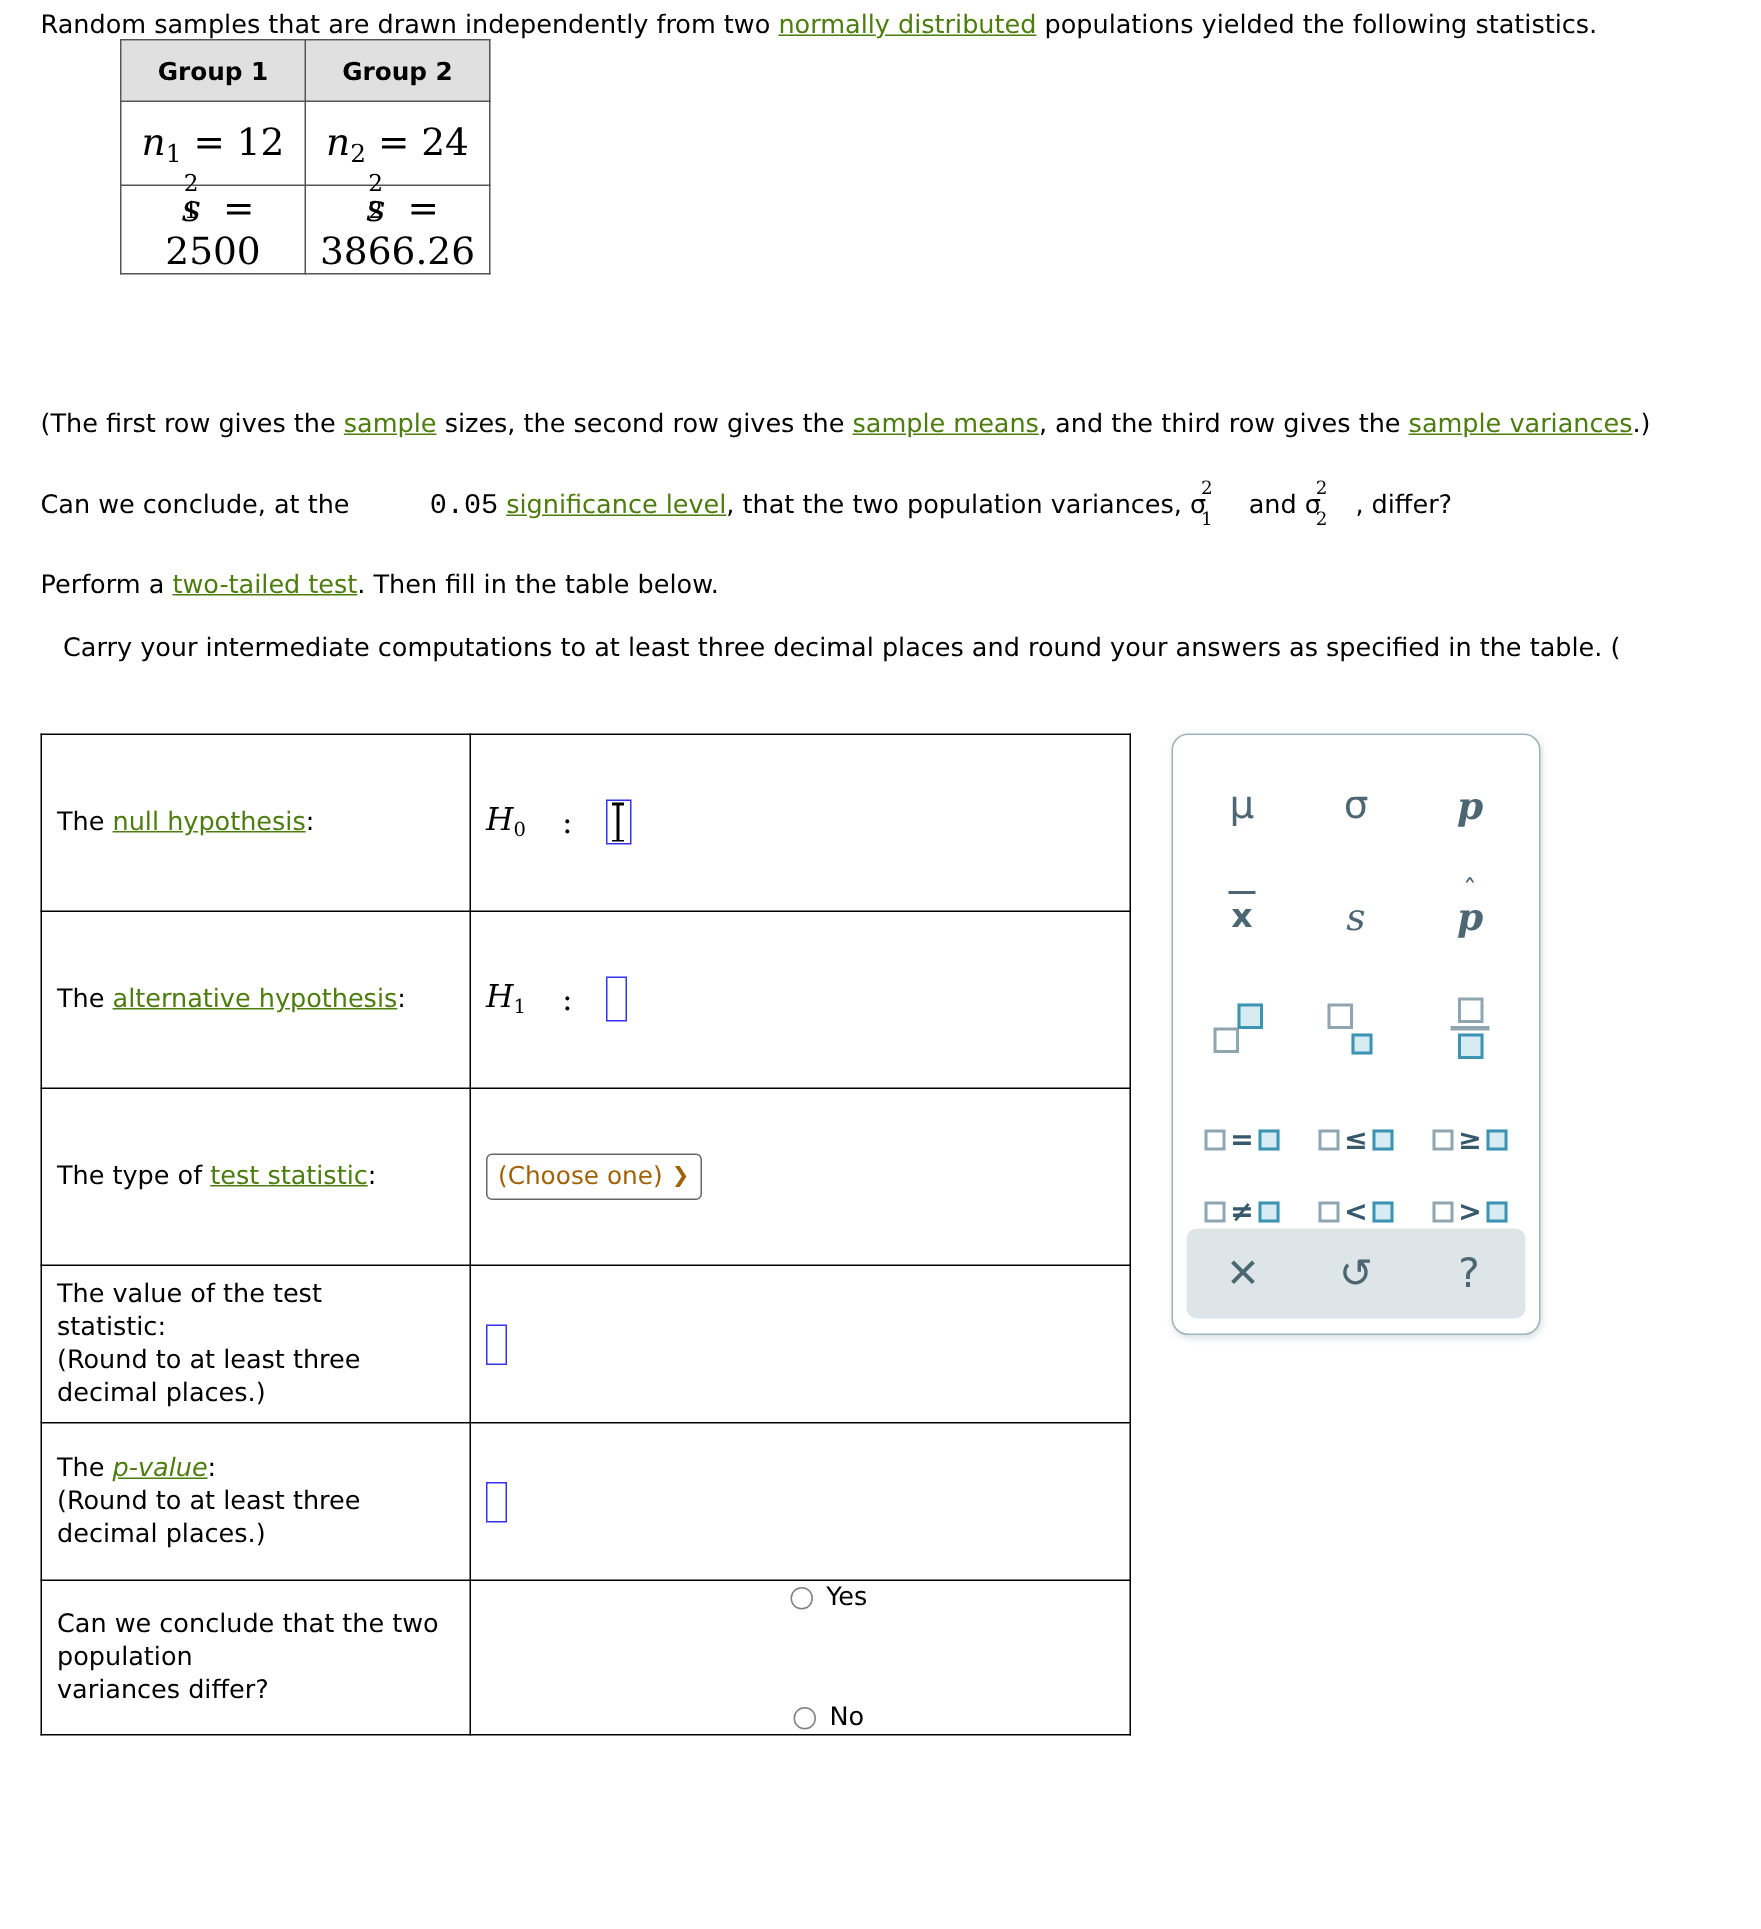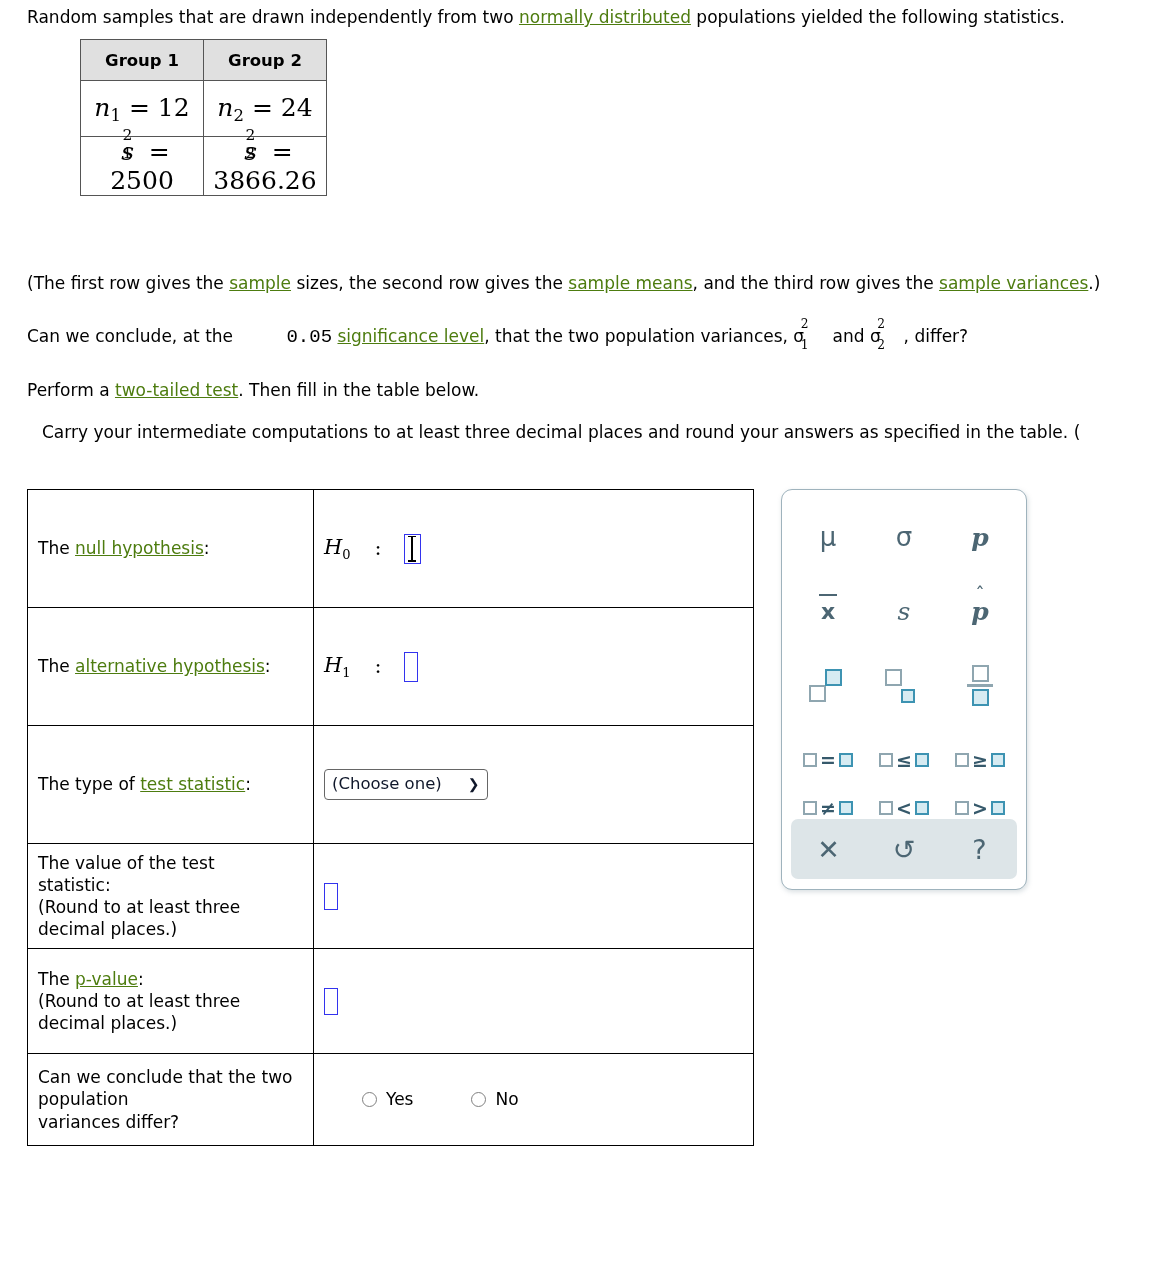--- a/index.html
+++ b/index.html
@@ -21,21 +21,21 @@
   .prose {
     position: absolute;
     white-space: nowrap;
     line-height: 1.35;
   }
   .lnk {
     color: #4d7c0f;
     text-decoration: underline;
     cursor: pointer;
   }
-  .lnk-italic { }
+  .lnk-italic { font-style: italic; }
 
   
   .mserif { font-family: Liberation Mono, monospace; margin-left: 48px; }
   .sig-grp {
     display: inline-block;
     position: relative;
     font-family: "DejaVu Sans", sans-serif;
   }
   .sig-grp .sup {
     position: absolute;
@@ -50,21 +50,21 @@
     left: 0.60em;
     font-size: 0.72em;
     font-family: "DejaVu Serif", serif;
   }
   .sig-grp .pad { display: inline-block; width: 1.35em; }
 
   
   #stats-table {
     position: absolute;
     left: 80px;
-    top: 39px;
+    top: 26px;
     border-collapse: collapse;
     font-family: "DejaVu Serif", "Liberation Serif", serif;
   }
   #stats-table th, #stats-table td {
     border: 1px solid #555;
     text-align: center;
     vertical-align: middle;
     padding: 0;
   }
   #stats-table th {
@@ -169,39 +169,40 @@
     background: #000;
   }
   .ansbox.focused .caret::before { top: -1px; }
   .ansbox.focused .caret::after  { bottom: -1px; }
   .ansbox.small { height: 27px; }
 
   
   .choose-select {
     font-family: "DejaVu Sans", "Liberation Sans", sans-serif;
     font-size: 16.5px;
-    color: #0f172a;
+    color: #a16207;
     background: #ffffff;
     border: 1.4px solid #666;
     border-radius: 4px;
     padding: 3px 8px 4px 7px;
     display: inline-flex;
     align-items: center;
-    gap: 26px;
+    gap: 6px;
     cursor: pointer;
     justify-content: flex-end;
   }
   .choose-select .chev { font-size: 14px; }
 
   
   .radio-wrap {
     display: flex;
     align-items: center;
     gap: 58px;
     padding-left: 38px;
+    flex-direction: column;
   }
   .radio-opt {
     display: flex;
     align-items: center;
     gap: 9px;
     cursor: pointer;
     font-size: 17px;
   }
   .radio-dot {
     width: 15px;

